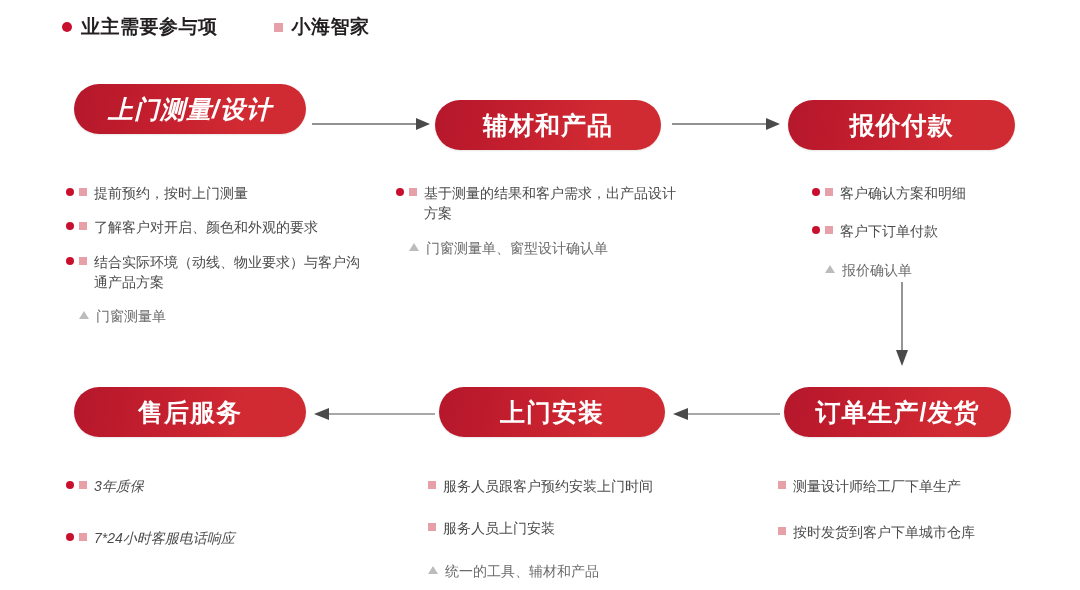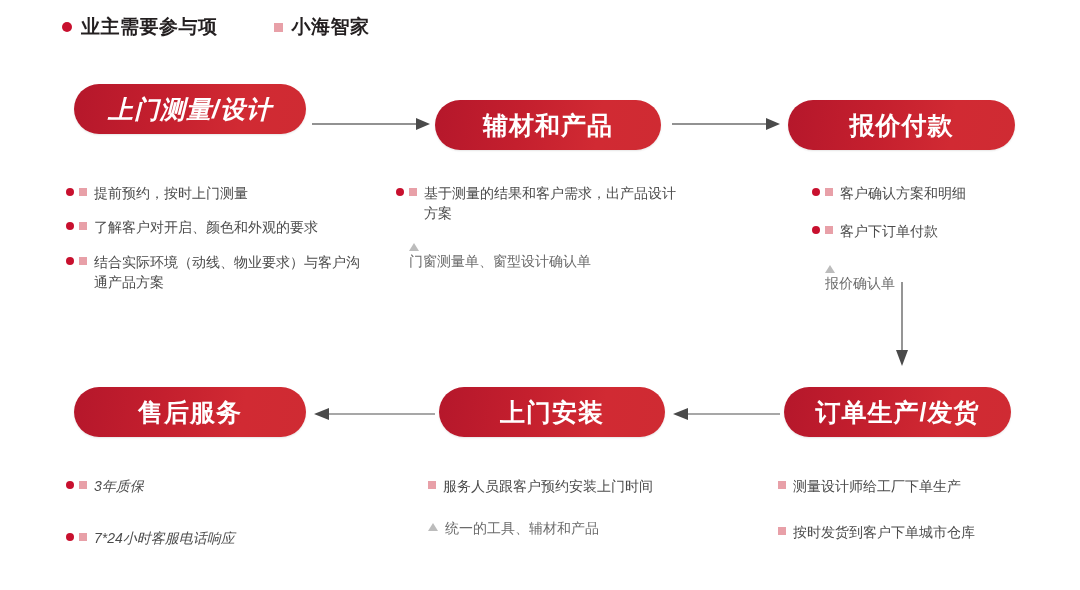--- a/index.html
+++ b/index.html
@@ -95,21 +95,21 @@
   .bullet-marks .mk-triangle {
     border-left-width: 5px; border-right-width: 5px; border-bottom-width: 8px;
     margin-right: 7px;
   }
   .bullet-text {
     font-size: 14px;
     color: #4b4b4b;
     line-height: 1.45;
   }
   .bullet-row.tool .bullet-text { color: #6b6b6b; }
-  .indent-1 { padding-left: 13px; flex-direction: column; }
+  .indent-1 { padding-left: 13px; }
 
   
   .arrow { position: absolute; }
   .arrow svg { display: block; }
 </style>
 </head>
 <body>
 
 <div class="legend">
   <div class="legend-item">
@@ -180,20 +180,26 @@
     </span>
     <span class="bullet-text">了解客户对开启、颜色和外观的要求</span>
   </div>
   <div class="bullet-row">
     <span class="bullet-marks">
       <span class="mk mk-circle"></span>
       <span class="mk mk-square"></span>
     </span>
     <span class="bullet-text">结合实际环境（动线、物业要求）与客户沟通产品方案</span>
   </div>
+  <div class="bullet-row tool indent-1">
+    <span class="bullet-marks">
+      <span class="mk mk-triangle"></span>
+    </span>
+    <span class="bullet-text">门窗测量单</span>
+  </div>
 </div>
 
 <div class="bullets" style="left:396px; top:183px; width:282px;">
   <div class="bullet-row">
     <span class="bullet-marks">
       <span class="mk mk-circle"></span>
       <span class="mk mk-square"></span>
     </span>
     <span class="bullet-text">基于测量的结果和客户需求，出产品设计方案</span>
   </div>
@@ -245,20 +251,26 @@
   </div>
 </div>
 
 <div class="bullets" style="left:428px; top:476px; width:280px;">
   <div class="bullet-row" style="margin-bottom:22px;">
     <span class="bullet-marks">
       <span class="mk mk-square"></span>
     </span>
     <span class="bullet-text">服务人员跟客户预约安装上门时间</span>
   </div>
+  <div class="bullet-row" style="margin-bottom:22px;">
+    <span class="bullet-marks">
+      <span class="mk mk-square"></span>
+    </span>
+    <span class="bullet-text">服务人员上门安装</span>
+  </div>
   <div class="bullet-row tool">
     <span class="bullet-marks">
       <span class="mk mk-triangle"></span>
     </span>
     <span class="bullet-text">统一的工具、辅材和产品</span>
   </div>
 </div>
 
 <div class="bullets" style="left:778px; top:476px; width:270px;">
   <div class="bullet-row" style="margin-bottom:26px;">

